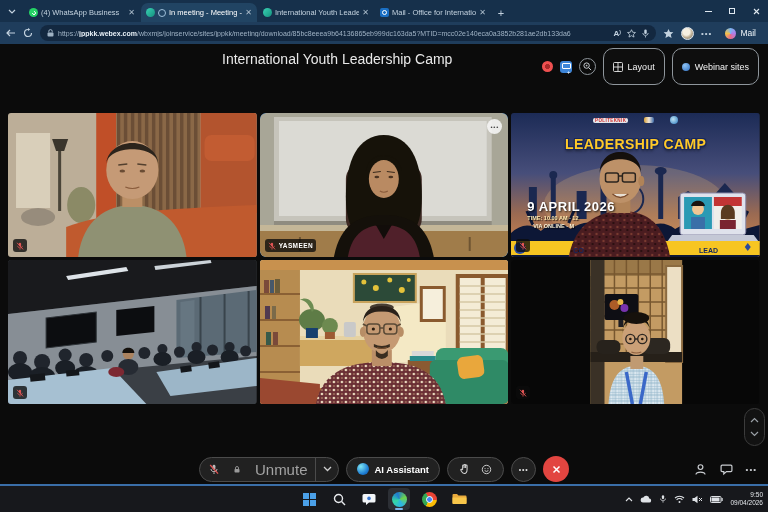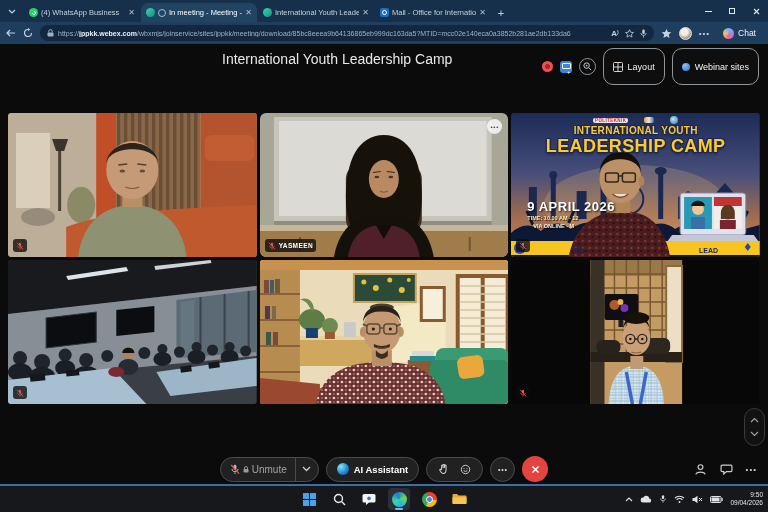--- a/index.html
+++ b/index.html
@@ -57,32 +57,32 @@
   .badge .nm{color:#fff;font-size:6.5px;font-weight:bold;letter-spacing:.4px;}
   .moredots{position:absolute;right:6px;top:6px;width:15px;height:15px;border-radius:50%;background:rgba(248,248,248,.85);color:#444;display:flex;align-items:center;justify-content:center;font-size:6px;letter-spacing:.8px;z-index:4;}
 
   
   .pov{position:absolute;z-index:3;text-align:right;}
   .p-logos{top:3px;left:0;right:0;display:flex;justify-content:center;gap:16px;align-items:center;}
   .p-logo1{font-size:4.5px;font-weight:bold;color:#d03030;background:rgba(255,255,255,.88);padding:0 2px;border-radius:2px;letter-spacing:.4px;}
   .p-logo2{width:10px;height:6px;border-radius:2px;background:linear-gradient(90deg,#d8a23a,#f0e6da,#3a68a8);}
   .p-logo3{width:8px;height:8px;border-radius:50%;background:radial-gradient(circle at 40% 40%,#bfe2f2,#2a7ac0);}
   .p-t1{top:12px;left:0;right:0;text-align:center;font-size:10px;font-weight:800;color:#ffc928;letter-spacing:.3px;text-shadow:1px 1px 0 #17275c,-1px 1px 0 #17275c,1px -1px 0 #17275c,-1px -1px 0 #17275c,0 2px 3px rgba(0,0,0,.5);}
-  .p-t2{top:23px;left:0;right:0;text-align:center;font-size:18px;font-weight:800;color:#ffc928;letter-spacing:.4px;text-shadow:1px 1px 0 #17275c,-1px 1px 0 #17275c,1px -1px 0 #17275c,-1px -1px 0 #17275c,0 2px 3px rgba(0,0,0,.55);}
+  .p-t2{top:23px;left:0;right:0;text-align:center;font-size:14px;font-weight:800;color:#ffc928;letter-spacing:.4px;text-shadow:1px 1px 0 #17275c,-1px 1px 0 #17275c,1px -1px 0 #17275c,-1px -1px 0 #17275c,0 2px 3px rgba(0,0,0,.55);}
   .p-date{left:16px;top:86px;font-size:13px;font-weight:800;color:#fff;text-shadow:1px 1px 2px rgba(0,0,0,.8);letter-spacing:.5px;}
   .p-time{left:16px;top:102px;font-size:5.5px;font-weight:bold;color:#ffe9b0;text-shadow:1px 1px 1px rgba(0,0,0,.8);}
   .p-via{left:22px;top:110px;font-size:5.5px;font-weight:bold;color:#fdf3d8;text-shadow:1px 1px 1px rgba(0,0,0,.8);}
   .p-bl{left:62px;bottom:3.5px;font-size:7px;font-weight:800;color:#14265e;}
   .p-br{right:42px;bottom:3.5px;font-size:7px;font-weight:800;color:#14265e;}
 
   .pager{position:absolute;right:3px;top:364px;width:21px;height:38px;border:1px solid #3c3c3c;background:#121212;border-radius:11px;display:flex;flex-direction:column;align-items:center;justify-content:space-evenly;}
 
   .controls{position:absolute;left:0;right:0;top:410px;height:30px;display:flex;align-items:center;justify-content:center;gap:7px;}
   .cpill{height:25px;background:#212121;border:1px solid #4b4b4b;border-radius:13px;display:flex;align-items:center;}
-  .un-main{display:flex;align-items:center;gap:3px;padding:0 8px 0 9px;color:#a3a3a3;font-size:10px;text-align:center;}
+  .un-main{display:flex;align-items:center;gap:15px;padding:0 8px 0 9px;color:#a3a3a3;font-size:15px;text-align:center;}
   .un-div{width:1px;height:23px;background:#4b4b4b;}
   .un-chev{width:22px;height:100%;display:flex;align-items:center;justify-content:center;}
   .ai{padding:0 10px;gap:5px;font-size:9.5px;font-weight:bold;color:#fff;align-items:center;}
   .aiic{width:12px;height:12px;border-radius:50%;background:radial-gradient(circle at 32% 30%,#7ee6f2,#1f7fd4 62%,#0c4a96);}
   .react{padding:0 11px;gap:11px;}
   .circbtn{width:25px;height:25px;border:1px solid #4b4b4b;border-radius:50%;background:#212121;display:flex;align-items:center;justify-content:center;color:#ddd;font-size:7px;letter-spacing:.8px;}
   .leave{width:26px;height:26px;border-radius:50%;background:#e24540;display:flex;align-items:center;justify-content:center;border:none;}
   .ctl-right{position:absolute;right:11px;top:412px;height:26px;display:flex;gap:13px;align-items:center;}
 
   
@@ -176,21 +176,21 @@
           </svg>
       </span>
     </div>
     <svg width="11" height="11" viewBox="0 0 10 10">
         <path d="M5,0.8 L6.3,3.6 L9.4,3.9 L7.1,6 L7.8,9 L5,7.4 L2.2,9 L2.9,6 L0.6,3.9 L3.7,3.6 Z" fill="#c3d2df"></path>
       </svg>
     <span class="avatar"></span>
     <span class="dots">•••</span>
     <span class="chatbtn">
       <span class="copilot"></span>
-      <span>Chat</span>
+      <span>Mail</span>
     </span>
   </div>
 
   <div class="meeting">
     <div class="mtitle">International Youth Leadership Camp</div>
     <div class="mright">
       <span class="rec"></span>
       <span class="appsic"></span>
       <span class="zoomc">
         <svg width="9" height="9" viewBox="0 0 10 10">
@@ -353,21 +353,20 @@
             </g>
           <path d="M102,81 Q110,87 118,81 Z" fill="#e8e0d4"></path>
           <path d="M102,81 Q110,88 118,81" stroke="#7a4c2e" stroke-width="1.3" fill="none"></path>
           <ellipse cx="131" cy="68" rx="3" ry="5" fill="#b08358"></ellipse>
         </svg>
         <div class="pov p-logos">
           <span class="p-logo1">POLITEKNIK</span>
           <span class="p-logo2"></span>
           <span class="p-logo3"></span>
         </div>
-        <div class="pov p-t1">INTERNATIONAL YOUTH</div>
         <div class="pov p-t2">LEADERSHIP CAMP</div>
         <div class="pov p-date">9 APRIL 2026</div>
         <div class="pov p-time">TIME: 10.00 AM - 12</div>
         <div class="pov p-via">VIA ONLINE - M</div>
         <div class="pov p-bl">CO</div>
         <div class="pov p-br">LEAD</div>
         <div class="badge">
           <svg width="8" height="8" viewBox="0 0 10 10">
               <rect x="3.6" y="0.8" width="2.8" height="4.8" rx="1.4" fill="#e25555"></rect>
               <path d="M2.2,4.8 C2.2,8.2 7.8,8.2 7.8,4.8" stroke="#e25555" stroke-width="1" fill="none"></path>

